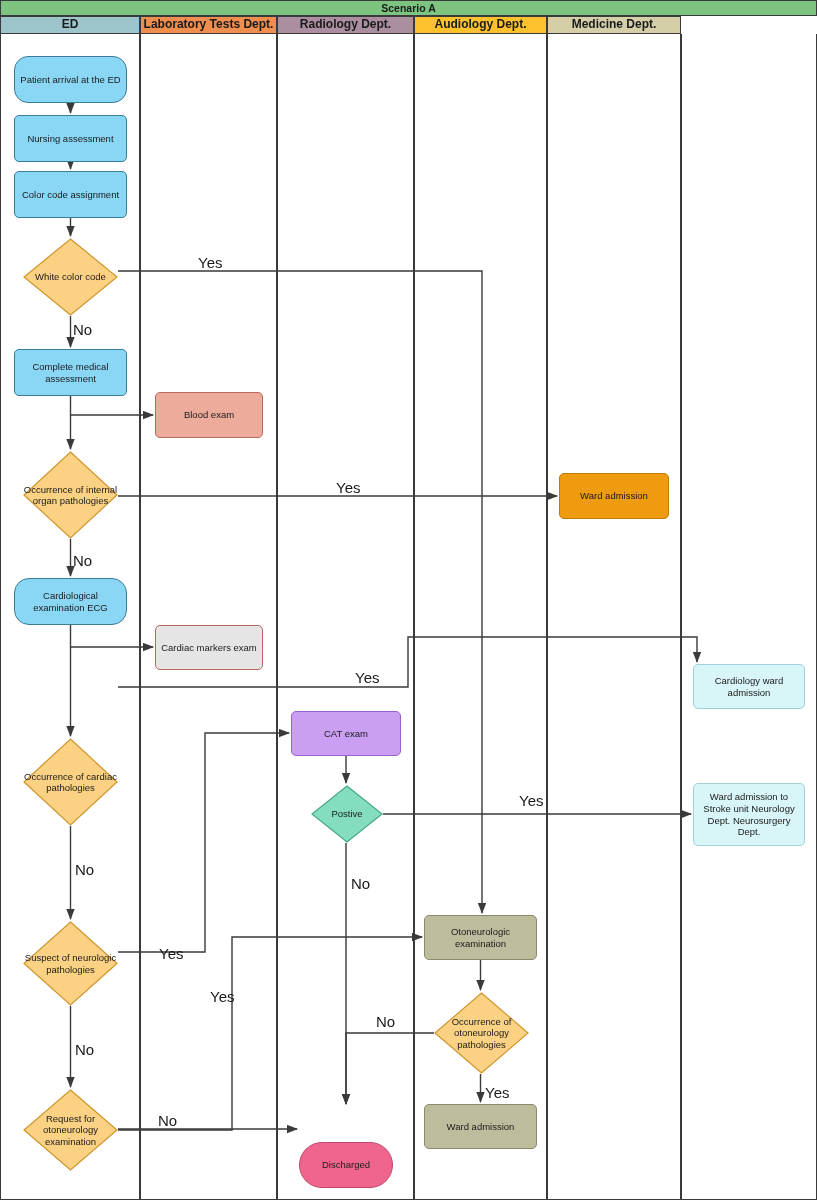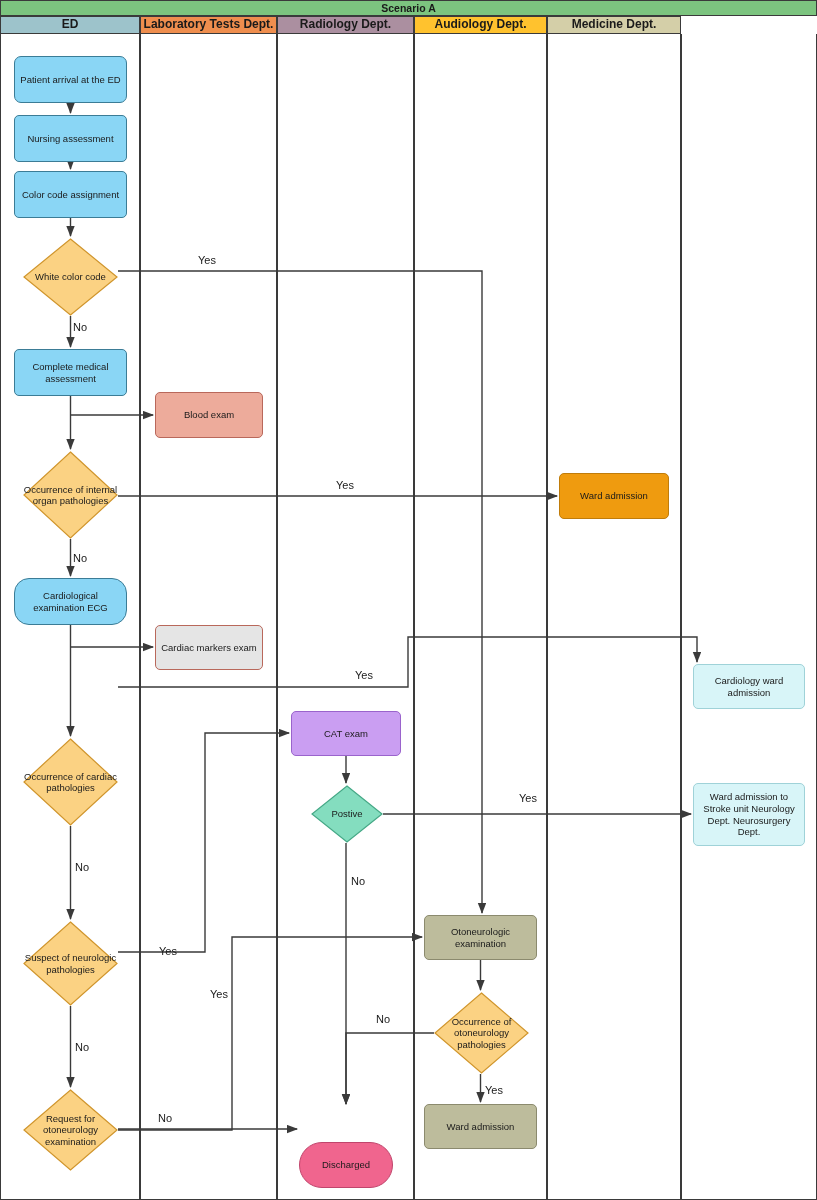--- a/index.html
+++ b/index.html
@@ -12,21 +12,21 @@
     display:flex;align-items:center;justify-content:center;font-size:10.5px;font-weight:bold;color:#1a1a1a;}
   .lane-body{position:absolute;box-sizing:border-box;border-left:1px solid #3a3a3a;border-right:1px solid #3a3a3a;
     border-bottom:1px solid #3a3a3a;background:#ffffff;}
   .node{position:absolute;box-sizing:border-box;display:flex;align-items:center;justify-content:center;
     text-align:center;font-size:9.5px;color:#1a1a1a;line-height:1.25;padding:2px 4px;}
   .rect{border:1px solid #8a5a52;border-radius:5px;}
   .diamond-wrap{position:absolute;}
   .diamond-label{position:absolute;left:0;top:0;width:100%;height:100%;
     display:flex;align-items:center;justify-content:center;text-align:center;
     font-size:9.5px;color:#1a1a1a;line-height:1.2;pointer-events:none;}
-  .edge-label{position:absolute;font-size:11px;color:#1a1a1a;background:transparent;
+  .edge-label{position:absolute;font-size:15px;color:#1a1a1a;background:transparent;
     white-space:nowrap;text-align:center;}
 </style>
 </head>
 <body>
 
 <div id="diagram">
 
   <div class="pool-title" id="pool-title" style="left: 0px; top: 0px; width: 817px; height: 16px; background: rgb(124, 196, 127);">
     <span>Scenario A</span>
   </div>
@@ -108,21 +108,21 @@
 
       <path d="M480.5,960 L480.5,990"></path>
 
       <path d="M434,1033 L346,1033 L346,1104"></path>
 
       <path d="M480.5,1074 L480.5,1102"></path>
     </g>
   </svg>
 
   <div id="nodes-layer">
-      <div class="node rect" style="left: 14px; top: 56px; width: 113px; height: 47px; background: rgb(138, 214, 245); border-color: rgb(59, 124, 150); border-radius: 7px;">
+      <div class="node rect" style="left: 14px; top: 56px; width: 113px; height: 47px; background: rgb(138, 214, 245); border-color: rgb(59, 124, 150); border-radius: 14px;">
         <span>Patient arrival at the ED</span>
       </div>
       <div class="node rect" style="left: 14px; top: 115px; width: 113px; height: 47px; background: rgb(138, 214, 245); border-color: rgb(59, 124, 150); border-radius: 5px;">
         <span>Nursing assessment</span>
       </div>
       <div class="node rect" style="left: 14px; top: 171px; width: 113px; height: 47px; background: rgb(138, 214, 245); border-color: rgb(59, 124, 150); border-radius: 5px;">
         <span>Color code assignment</span>
       </div>
       <div class="diamond-wrap" style="left: 23px; top: 238px; width: 95px; height: 78px;">
         <svg width="95" height="78" viewBox="0 0 95 78" style="display: block;">

